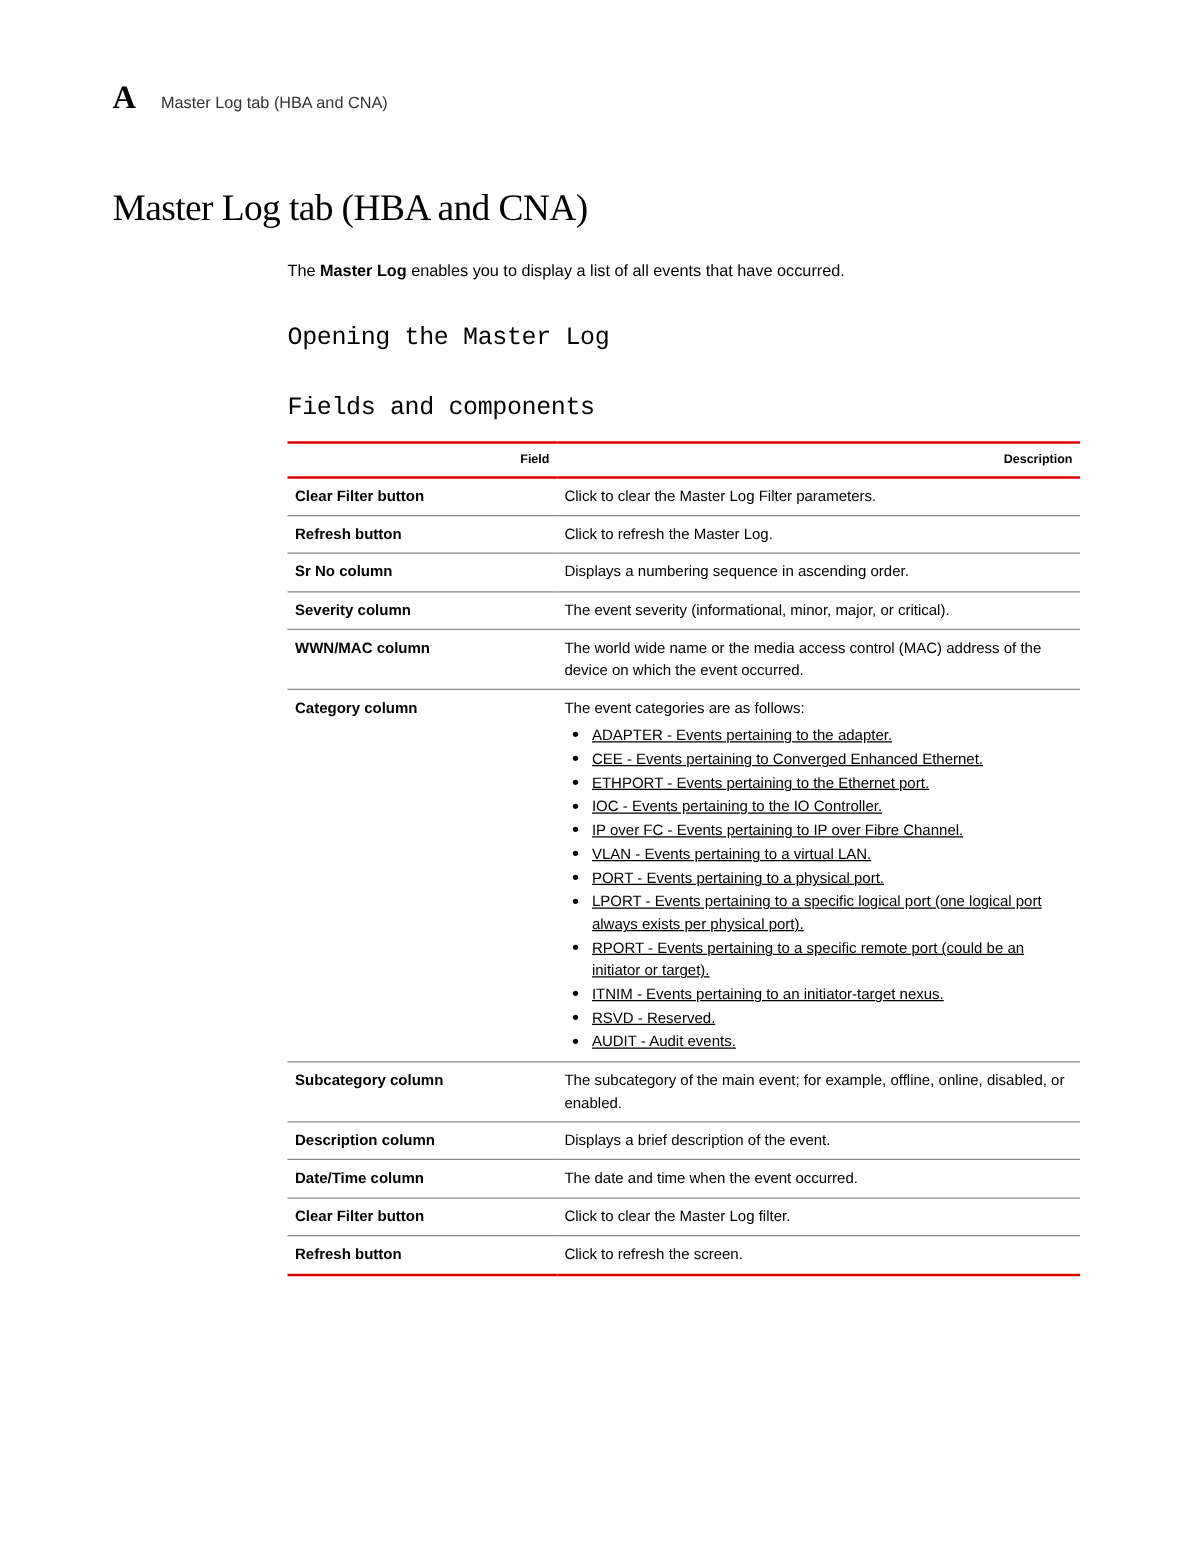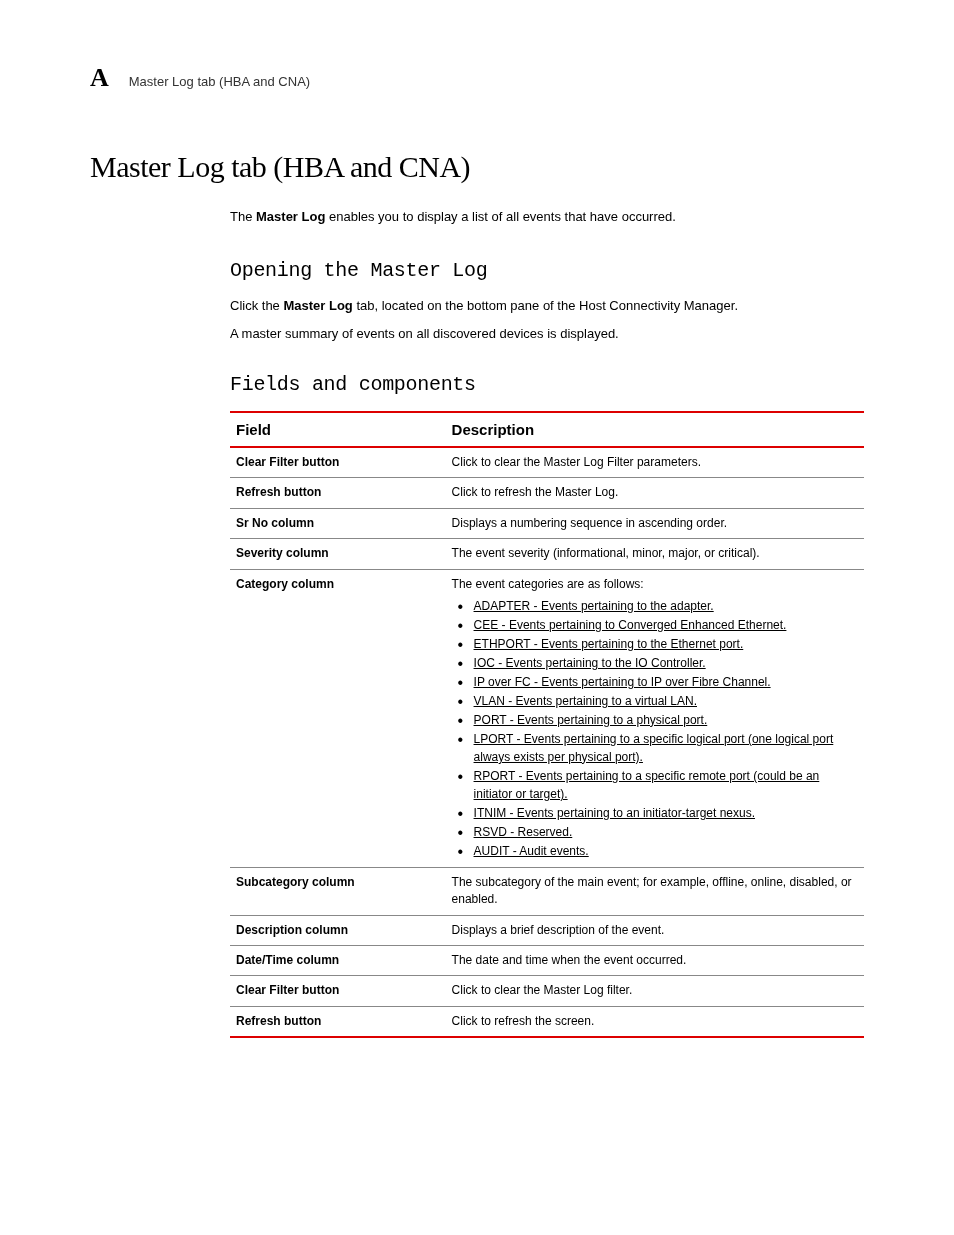--- a/index.html
+++ b/index.html
@@ -56,23 +56,23 @@
     .section {
       margin-bottom: 28px;
     }
     table.fields-table {
       width: 100%;
       border-collapse: collapse;
       font-size: 12px;
       margin-top: 4px;
     }
     table.fields-table thead th {
-      text-align: left;
+      text-align: right;
       font-weight: bold;
-      font-size: 15px;
+      font-size: 10px;
       padding: 6px 6px;
       border-top: 2px solid #d00;
       border-bottom: 2px solid #d00;
     }
     table.fields-table tbody td {
       vertical-align: top;
       padding: 6px 6px;
       border-bottom: 1px solid #888;
       font-size: 12px;
       line-height: 1.45;
@@ -114,26 +114,20 @@
 <h1 class="page-title">Master Log tab (HBA and CNA)</h1>
 
 <div class="intro-area">
 
   <p class="intro-text">
     <span>The </span><span class="bold">Master Log</span><span> enables you to display a list of all events that have occurred.</span>
   </p>
 
   <div class="section">
     <h2 class="section-title">Opening the Master Log</h2>
-    <div class="section-body">
-      <p>
-        <span>Click the </span><span class="bold">Master Log</span><span> tab, located on the bottom pane of the Host Connectivity Manager.</span>
-      </p>
-      <p>A master summary of events on all discovered devices is displayed.</p>
-    </div>
   </div>
 
   <div class="section">
     <h2 class="section-title">Fields and components</h2>
     <table class="fields-table">
       <thead>
         <tr>
           <th class="col-field">Field</th>
           <th class="col-desc">Description</th>
         </tr>
@@ -147,20 +141,24 @@
             <td class="col-field">Refresh button</td>
             <td class="col-desc">Click to refresh the Master Log.</td>
           </tr>
           <tr>
             <td class="col-field">Sr No column</td>
             <td class="col-desc">Displays a numbering sequence in ascending order.</td>
           </tr>
           <tr>
             <td class="col-field">Severity column</td>
             <td class="col-desc">The event severity (informational, minor, major, or critical).</td>
+          </tr>
+          <tr>
+            <td class="col-field">WWN/MAC column</td>
+            <td class="col-desc">The world wide name or the media access control (MAC) address of the device on which the event occurred.</td>
           </tr>
           <tr>
             <td class="col-field">Category column</td>
             <td class="col-desc">
               <div>The event categories are as follows:</div>
               <ul class="cat-list">
                 <li>ADAPTER - Events pertaining to the adapter.</li>
                 <li>CEE - Events pertaining to Converged Enhanced Ethernet.</li>
                 <li>ETHPORT - Events pertaining to the Ethernet port.</li>
                 <li>IOC - Events pertaining to the IO Controller.</li>

